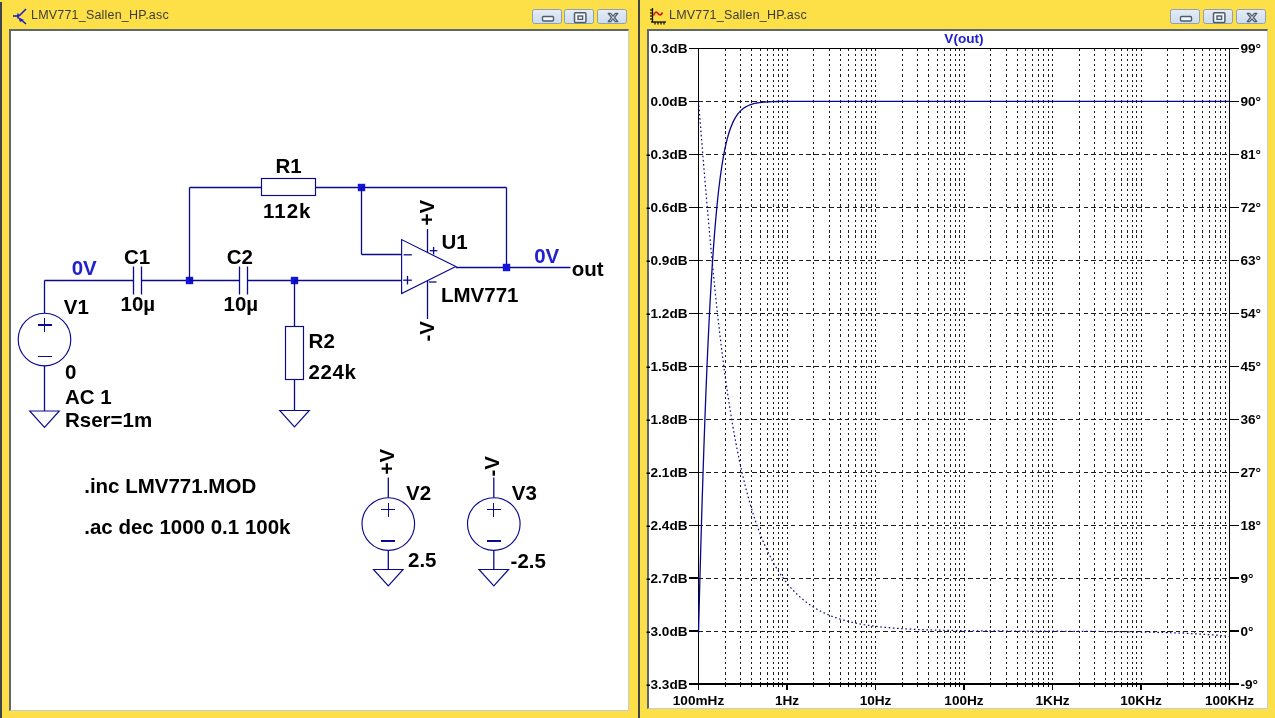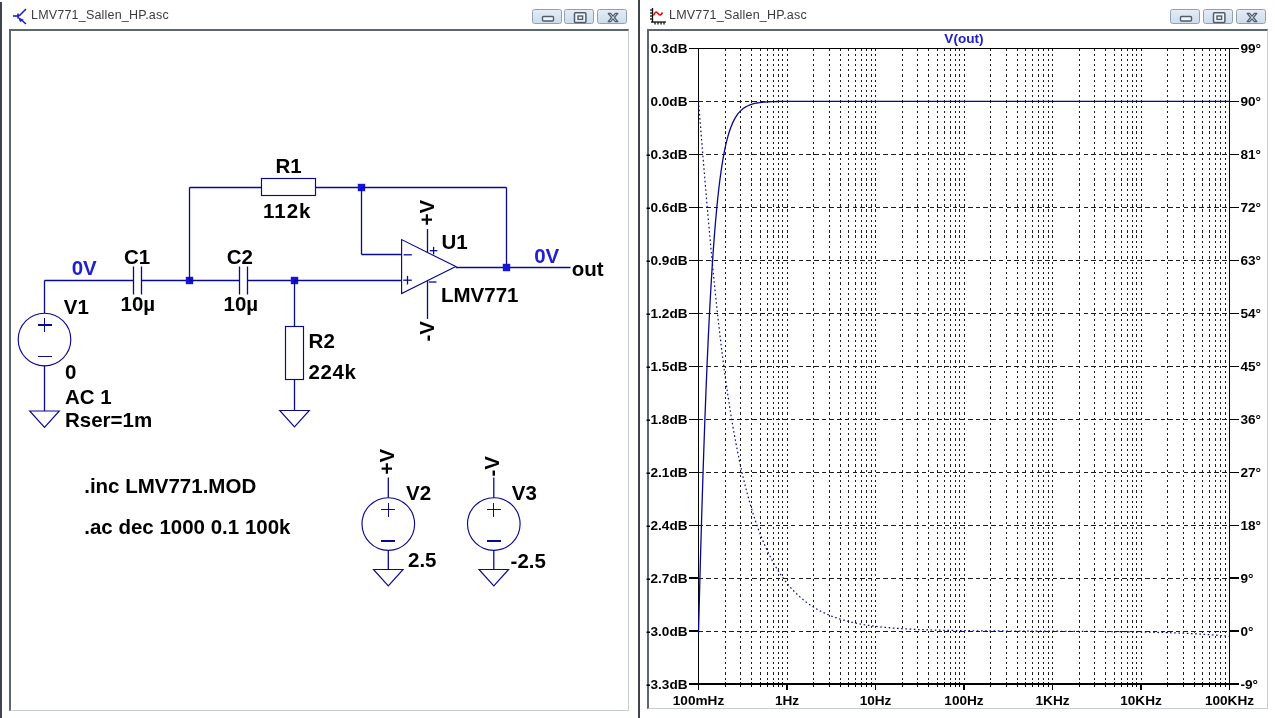--- a/index.html
+++ b/index.html
@@ -1,17 +1,17 @@
 <!DOCTYPE html>
 <html><head><meta charset="utf-8">
 <style>
 * { margin:0; padding:0; box-sizing:border-box; }
 html,body { width:1275px; height:718px; overflow:hidden;
   font-family:"Liberation Sans", sans-serif; background:#d3dff0; }
-.win { position:absolute; background:#ffffff;padding-left:16px; }
+.win { position:absolute; background:#fde047;padding-left:16px; }
 .title { position:absolute; left:0; right:0; top:0; height:29px; }
 .title span { position:absolute; top:8px; font-size:12.5px; color:#3c3c3c; letter-spacing:0.2px; }
 .client { position:absolute; background:#fff;
   border-top:2px solid #5f676e; border-left:2px solid #5f676e;
   border-right:1px solid #c8cdd4; border-bottom:1px solid #c8cdd4; }
 .btn { position:absolute; width:30px; height:15px; background:linear-gradient(#e3ecf6,#cfdcec);
   border:1px solid #8fa0b4; border-radius:2.5px; }
 .btn svg { display:block; }
 .ticon { position:absolute; }
 svg text { font-family:"Liberation Sans", sans-serif; }

